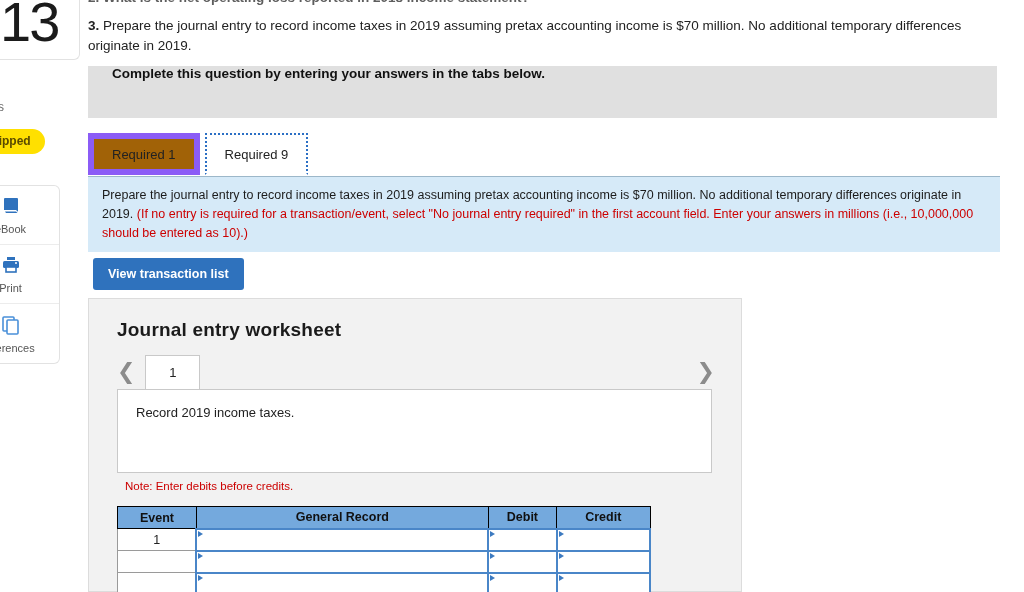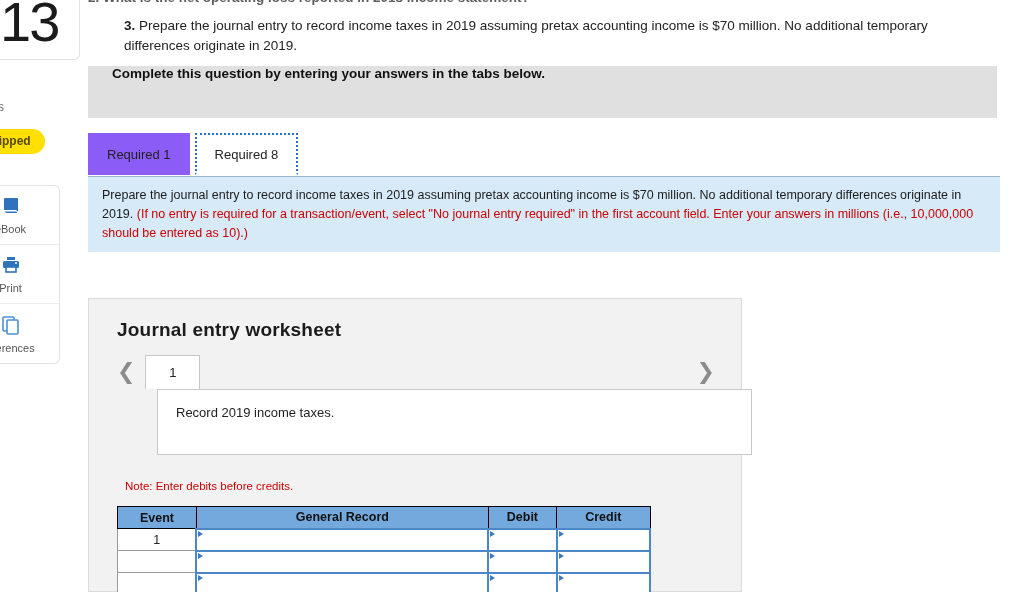--- a/index.html
+++ b/index.html
@@ -70,21 +70,21 @@
     display: flex; 
   }
   .complete-bar span {
     margin-left: 24px; font-size: 13.5px; font-weight: 700; color: #111;
   }
 
   
   .tabs { position: absolute; left: 88px; top: 133px; display: flex; }
   .tab {
     height: 42px; min-width: 88px; padding: 0 18px;
-    background: #8b5cf6; border: 1px solid #8b5cf6;
+    background: #a16207; border: 6px solid #8b5cf6;
     display: flex; align-items: center; justify-content: center;
     font-size: 13px; color: #222; cursor: pointer;
     margin-right: 5px;
   }
   .tab.active {
     background: #ffffff; border: 2px dotted #2b6fc4;
     border-bottom-color: #ffffff; position: relative; z-index: 3;
   }
 
   .instr-panel {
@@ -129,25 +129,24 @@
   }
   .chev.right { margin-left: auto; }
   .page-tab {
     width: 55px; height: 34px;
     background: #fff; border: 1px solid #c9c9c9; border-bottom: none;
     display: flex; align-items: center; justify-content: center;
     font-size: 13px; color: #222; cursor: pointer;
   }
   .ws-desc {
     position: absolute; left: 28px; top: 90px;
-    width: 595px; height: 66px;
+    width: 595px; height: 84px;
     background: #fff; border: 1px solid #c9c9c9;
     font-size: 13px; color: #222;
     padding: 15px 0 0 18px;
-    margin-left: 40px;
   }
   .ws-note {
     position: absolute; left: 36px; top: 181px;
     font-size: 11.5px; color: #cc0000;
   }
 
   
   .jtable {
     position: absolute; left: 28px; top: 207px;
     width: 534px;
@@ -221,40 +220,41 @@
         </svg>
       </span>
       <span class="tool-label">eferences</span>
     </div>
   </div>
 
   <div class="content">
     <div class="qtext-wrap">
       <div class="qtext">
         <div class="ln2"><b>2. What is the net operating loss reported in 2018 income statement?</b></div>
-        <div style="margin-top:10px;margin-left:36px;">
+        <div style="margin-top:10px;">
           <b>3.</b><span> Prepare the journal entry to record income taxes in 2019 assuming pretax accounting income is $70 million. No additional temporary differences originate in 2019.</span>
         </div>
       </div>
     </div>
   </div>
 
   <div class="complete-bar">
     <span>Complete this question by entering your answers in the tabs below.</span>
   </div>
 
   <div class="tabs">
     <div class="tab">Required 1</div>
-    <div class="tab active">Required 8</div>
+    <div class="tab active">Required 9</div>
   </div>
 
   <div class="instr-panel">
     <span>Prepare the journal entry to record income taxes in 2019 assuming pretax accounting income is $70 million. No additional temporary differences originate in 2019. </span><span class="red">(If no entry is required for a transaction/event, select "No journal entry required" in the first account field. Enter your answers in millions (i.e., 10,000,000 should be entered as 10).)</span>
   </div>
 
+  <button class="view-btn">View transaction list</button>
 
   <div class="worksheet">
     <div class="ws-title">Journal entry worksheet</div>
 
     <div class="ws-pager">
       <div class="chev">❮</div>
       <div class="page-tab">1</div>
       <div class="chev right">❯</div>
     </div>
 

